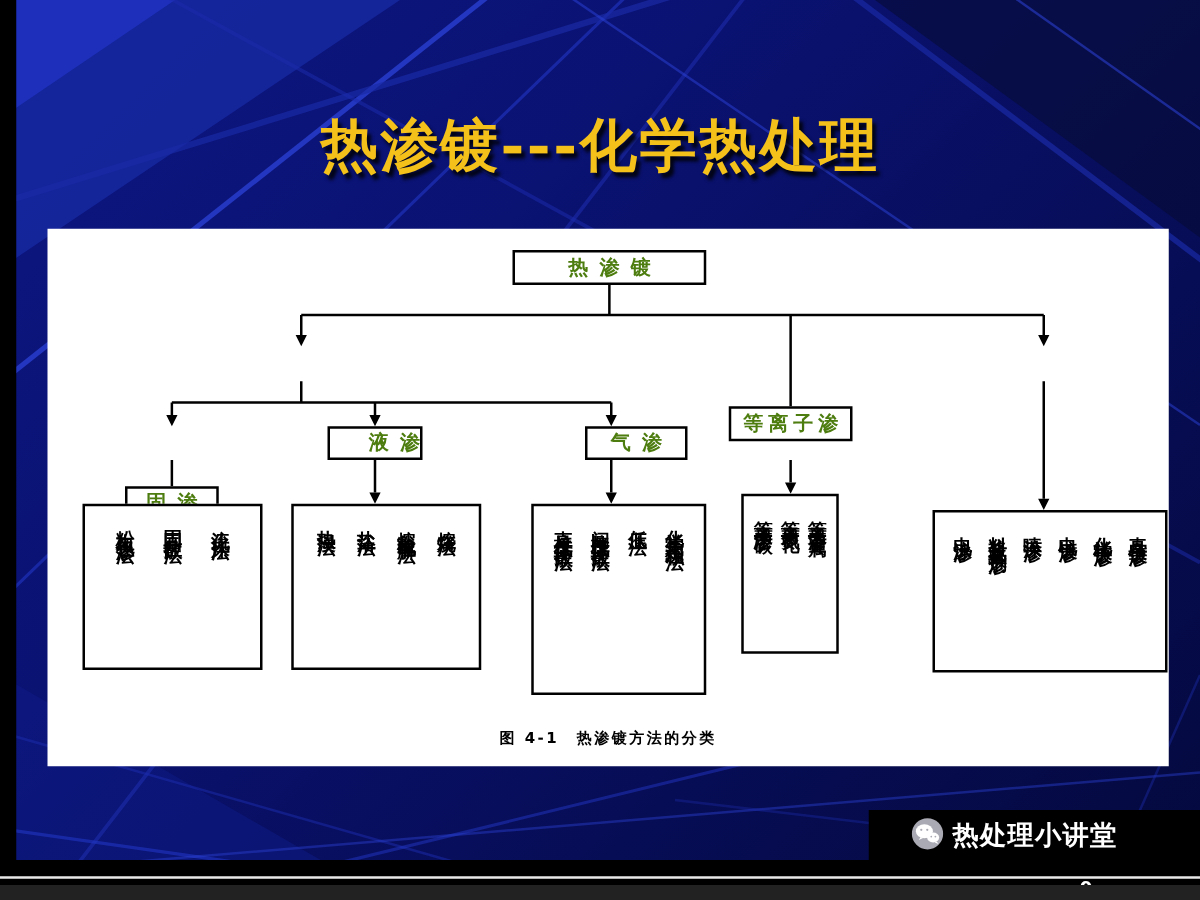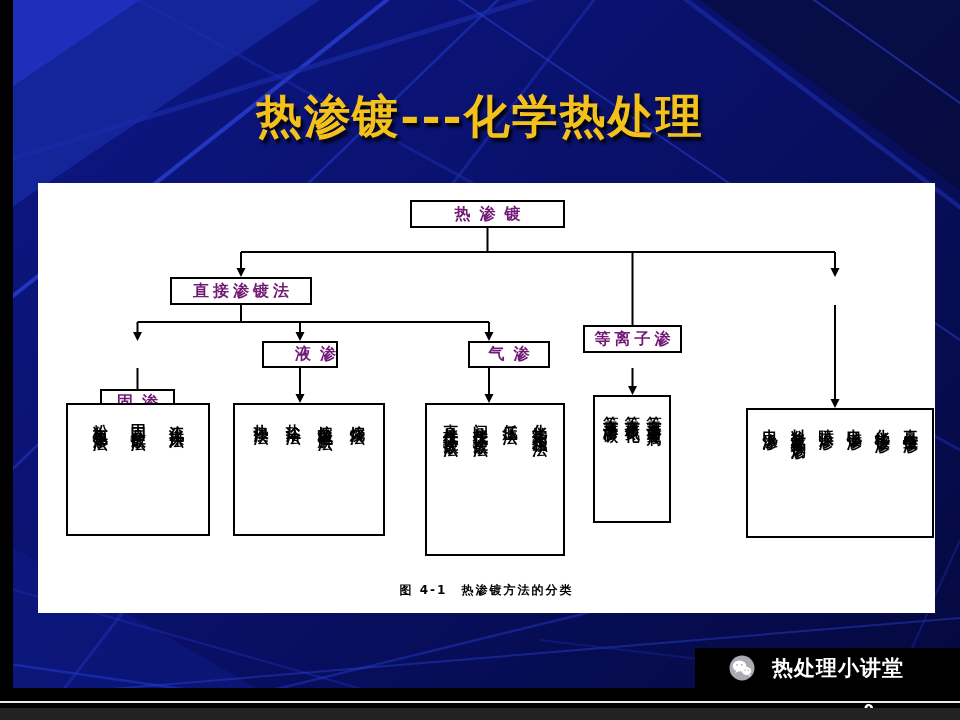--- a/index.html
+++ b/index.html
@@ -18,21 +18,21 @@
     position:absolute; left:0; top:86px; width:960px; text-align:center; z-index:2;
     font-family:"DejaVu Serif","Liberation Serif",serif;
     font-size:46px; font-weight:700; color:#f3c11a; letter-spacing:2px;
     text-shadow:3px 4px 3px rgba(0,0,0,0.85);
   }
 
   .panel { position:absolute; left:38px; top:183px; width:897px; height:430px; background:#ffffff; z-index:2; }
   .connectors { position:absolute; left:0; top:0; width:897px; height:430px; }
 
   .node {
-    position:absolute; border:2px solid #000; background:#fff; color:#701a75;
+    position:absolute; border:2px solid #000; background:#fff; color:#4d7c0f;
     display:flex; align-items:center; justify-content:center;
     font-weight:700; font-size:16px; box-sizing:border-box;
   }
   .node .ls8 { letter-spacing:9px; margin-right:-9px; white-space:nowrap; }
   .node .ls4 { letter-spacing:4px; margin-right:-4px; white-space:nowrap; }
 
   .mbox {
     position:absolute; border:2px solid #000; background:#fff;
     display:flex; justify-content:space-evenly; align-items:flex-start;
     padding:7px 2px; box-sizing:border-box;
@@ -42,21 +42,21 @@
     font-weight:700; font-size:15px; letter-spacing:3px; color:#000; line-height:1.1;
   }
 
   .caption {
     position:absolute; left:0; top:399px; width:100%; text-align:center;
     font-size:12px; font-weight:700; color:#000; letter-spacing:2px;
   }
 
   .brand {
     position:absolute; left:729px; top:654px; z-index:7;
-    display:flex; align-items:center; gap:17px;
+    display:flex; align-items:flex-start; gap:7px;
   }
   .brand-text { color:#fff; font-weight:700; font-size:21px; letter-spacing:1px; }
   .page-num {
     position:absolute; left:856px; top:702px; width:26px; z-index:7;
     text-align:center; color:#fff; font-weight:700; font-size:15px;
   }
 </style>
 </head>
 <body>
 
@@ -106,23 +106,20 @@
         M257.5 211 L266.5 211 L262 220 Z
         M446.5 211 L455.5 211 L451 220 Z
         M590 203 L599 203 L594.5 212 Z
         M792.5 216 L801.5 216 L797 225 Z"></path>
     </svg>
 
     <div class="node" style="left:372px;top:17px;width:155px;height:28px;">
       <span class="ls8">热渗镀</span>
     </div>
 
-    <div class="node" style="left:132px;top:94px;width:142px;height:28px;">
-      <span class="ls4">直接渗镀法</span>
-    </div>
 
     <div class="node" style="left:62px;top:158px;width:75px;height:27px;margin-top:48px;">
       <span class="ls8">固渗</span>
     </div>
     <div class="node" style="left:224px;top:158px;width:76px;height:27px;justify-content:flex-end;">
       <span class="ls8">液渗</span>
     </div>
     <div class="node" style="left:430px;top:158px;width:82px;height:27px;">
       <span class="ls8">气渗</span>
     </div>

